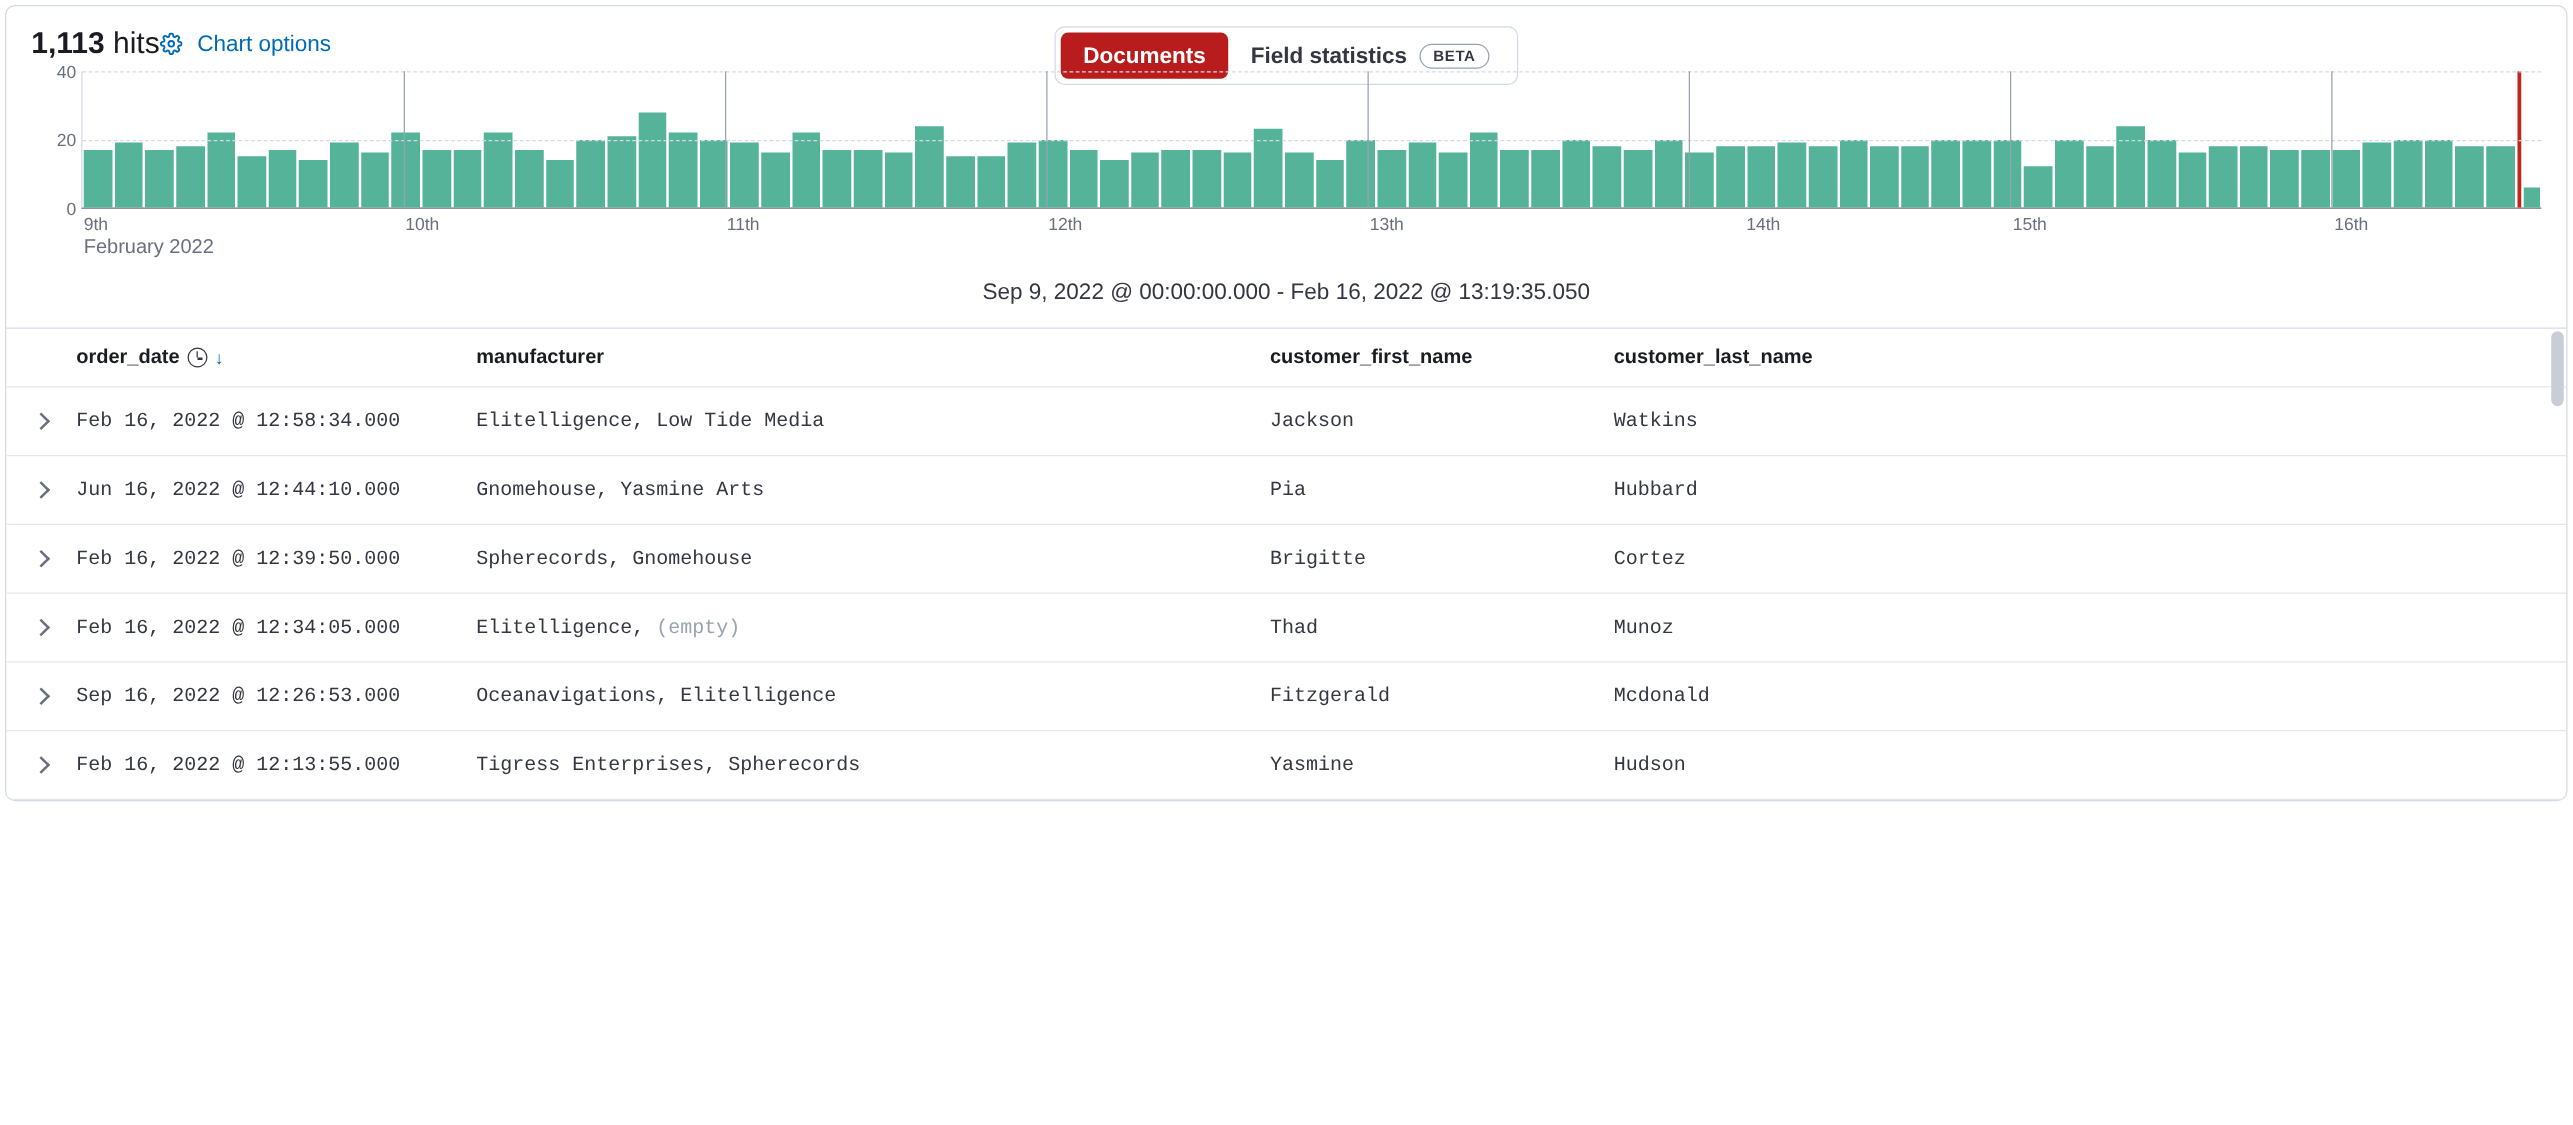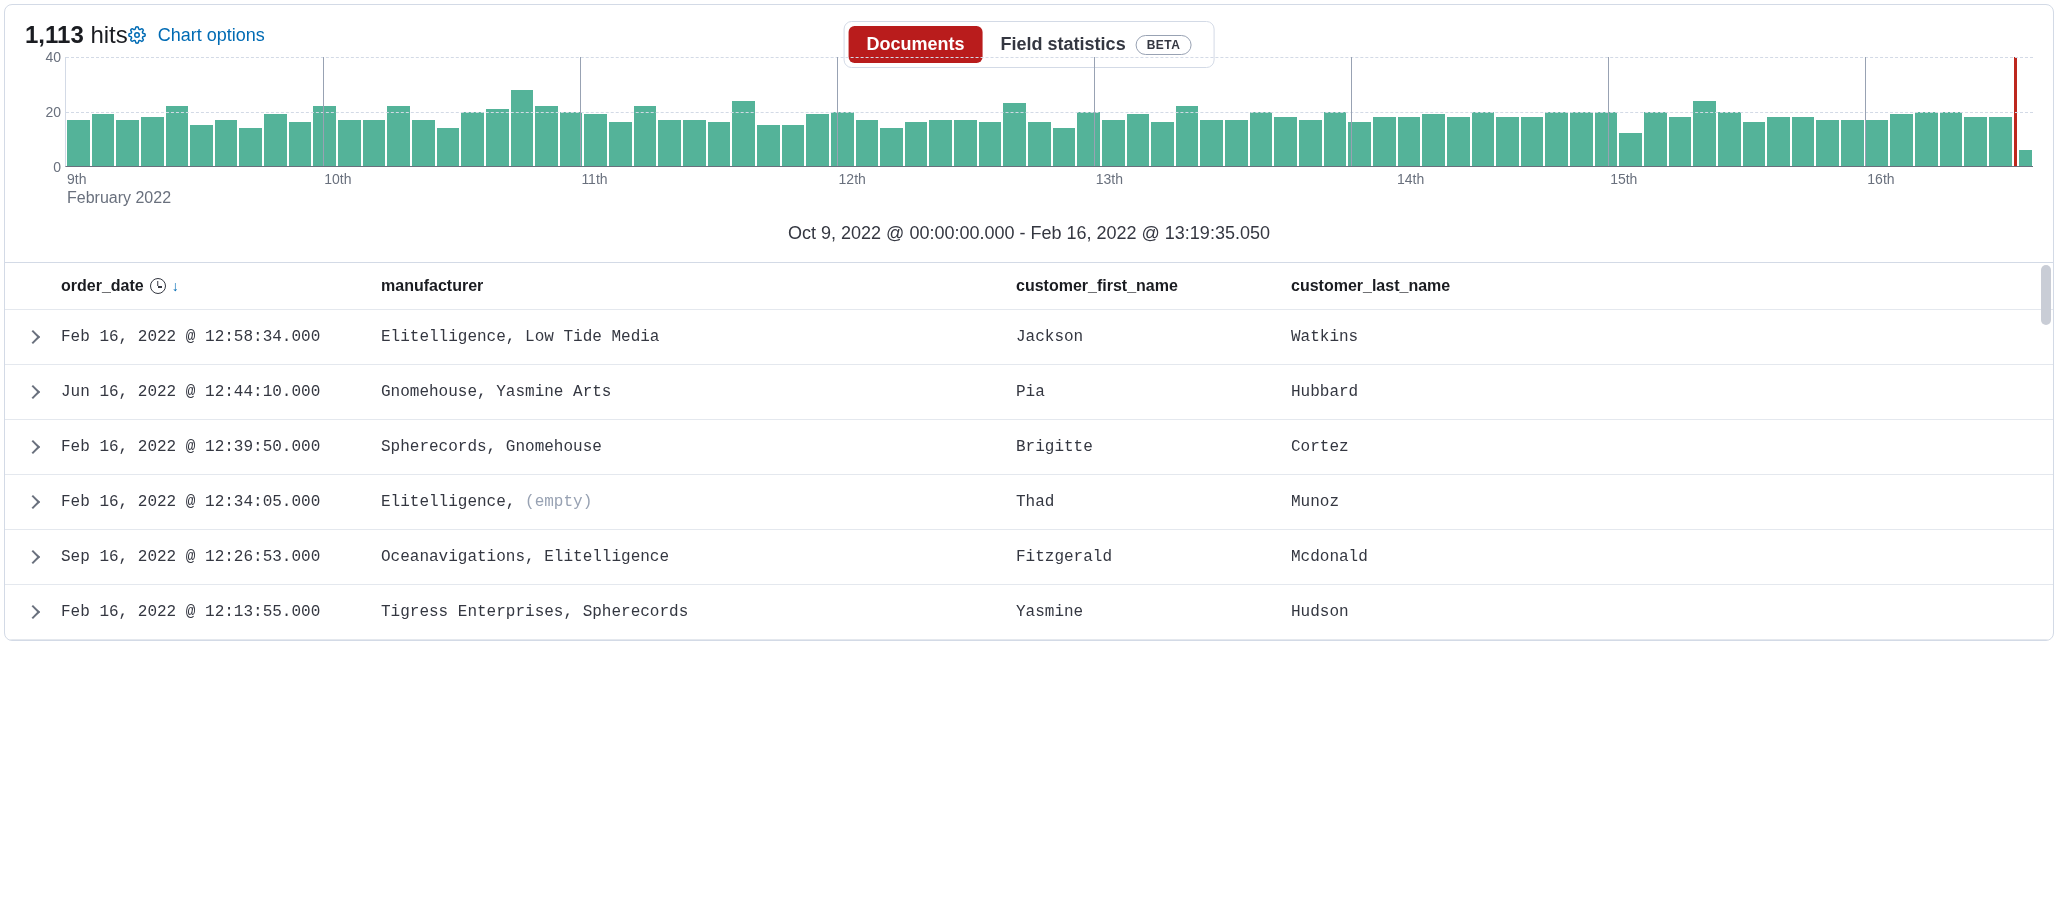--- a/index.html
+++ b/index.html
@@ -344,21 +344,21 @@
         <div class="x-tick" style="left: calc(13.0687% + 2px);">10th</div>
         <div class="x-tick" style="left: calc(26.1373% + 2px);">11th</div>
         <div class="x-tick" style="left: calc(39.206% + 2px);">12th</div>
         <div class="x-tick" style="left: calc(52.2746% + 2px);">13th</div>
         <div class="x-tick" style="left: calc(65.3433% + 2px); margin-left: 44px;">14th</div>
         <div class="x-tick" style="left: calc(78.4119% + 2px);">15th</div>
         <div class="x-tick" style="left: calc(91.4806% + 2px);">16th</div>
       </div>
   </div>
 
-  <div class="range-label">Oct 9, 2022 @ 00:00:00.000 - Feb 16, 2022 @ 13:19:35.050</div>
+  <div class="range-label">Sep 9, 2022 @ 00:00:00.000 - Feb 16, 2022 @ 13:19:35.050</div>
 
   <div class="table-scroll">
     <div class="vscroll"></div>
     <div class="thead">
       <div></div>
       <div class="col sortable">
         <span>order_date</span>
         <span class="clock-icon"></span>
         <span class="sort-arrow">↓</span>
       </div>

